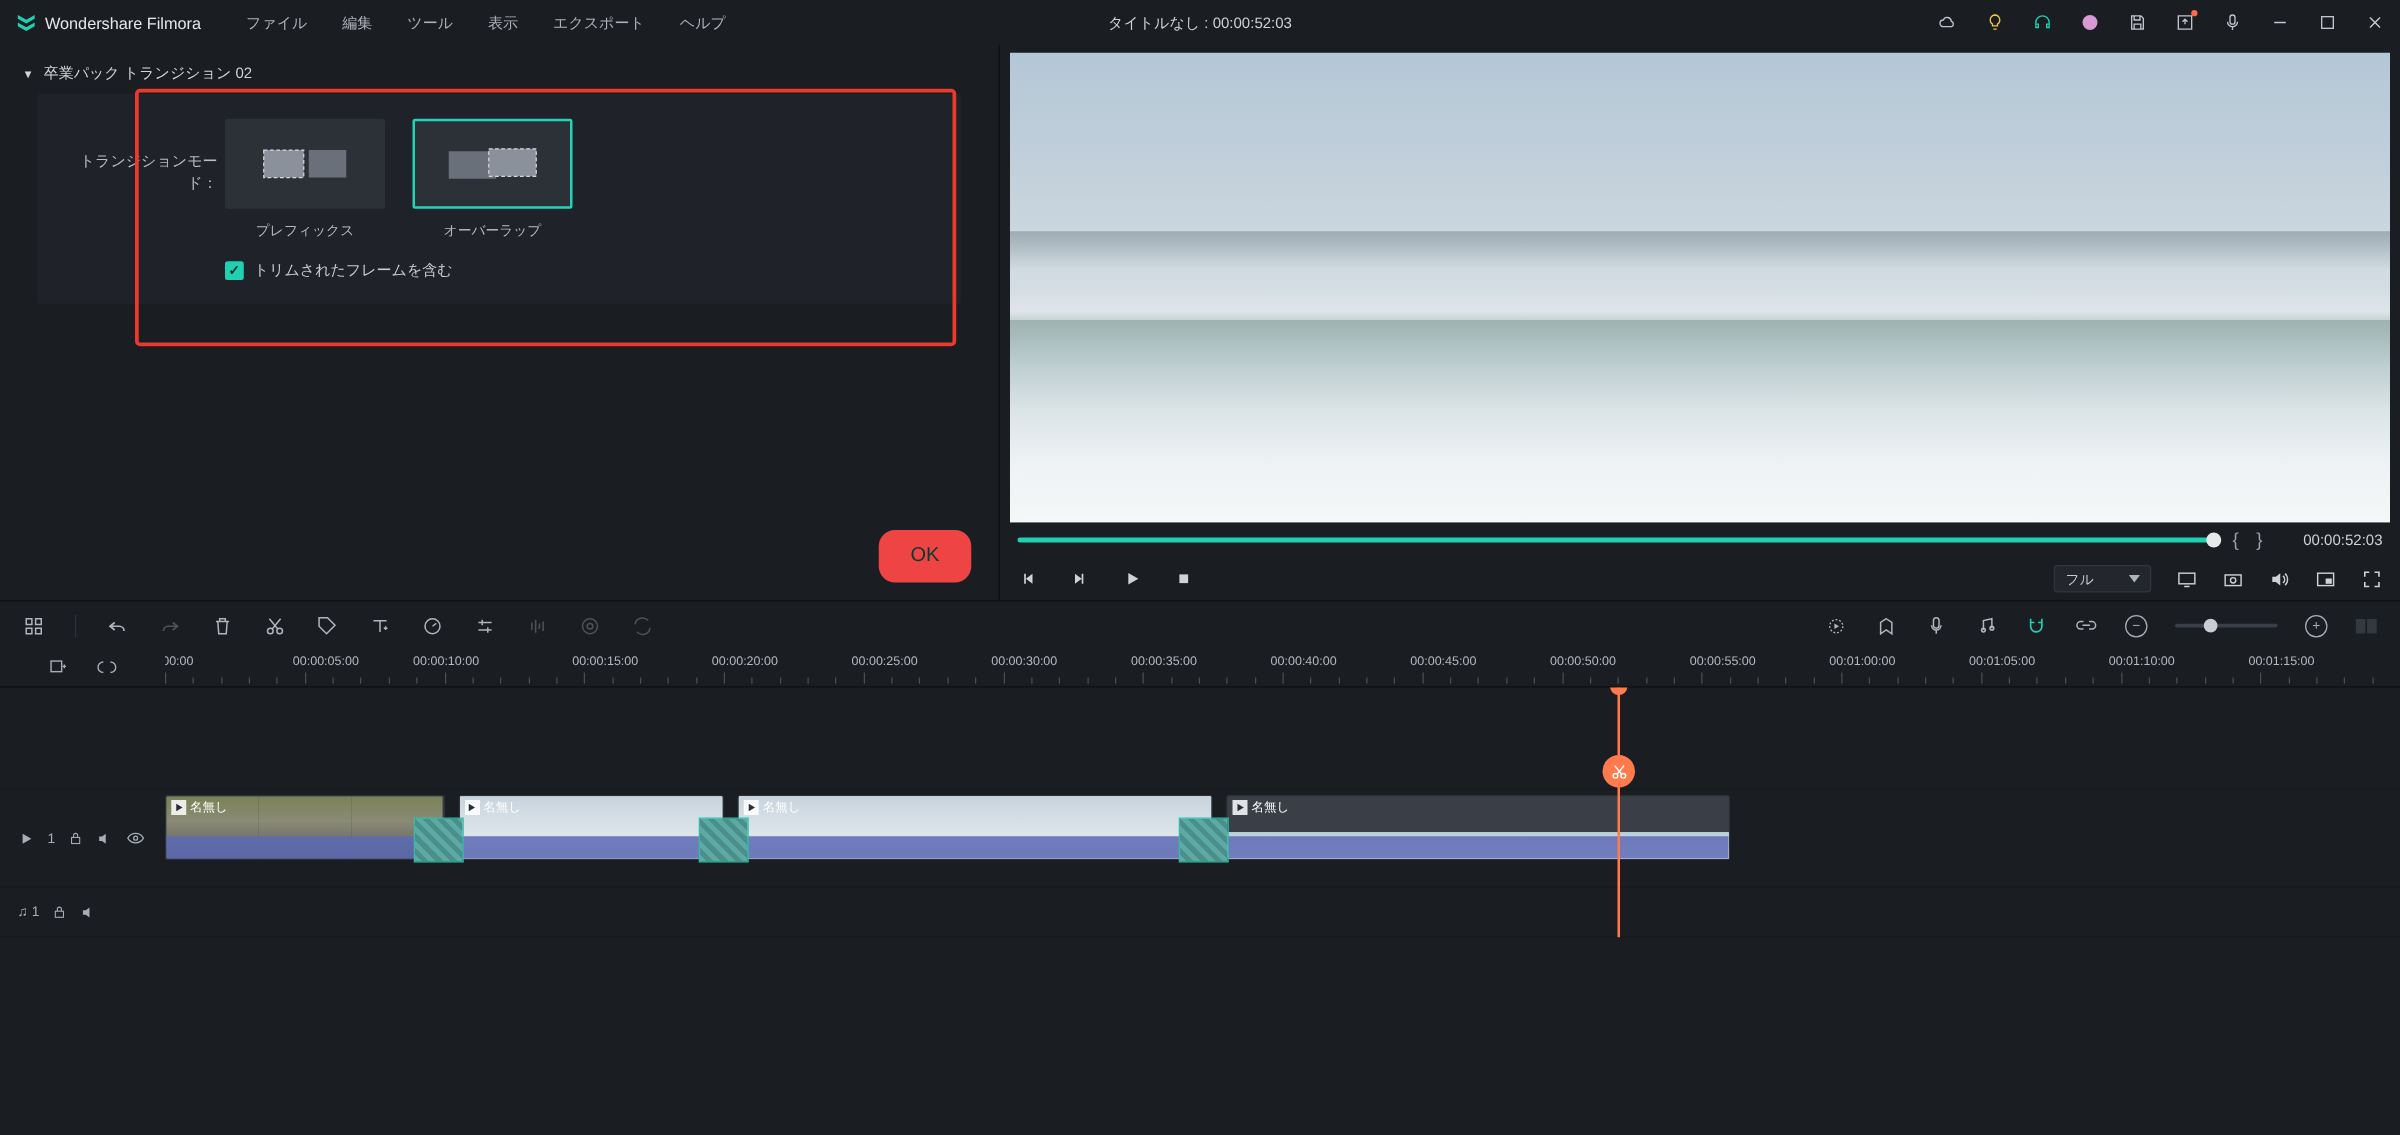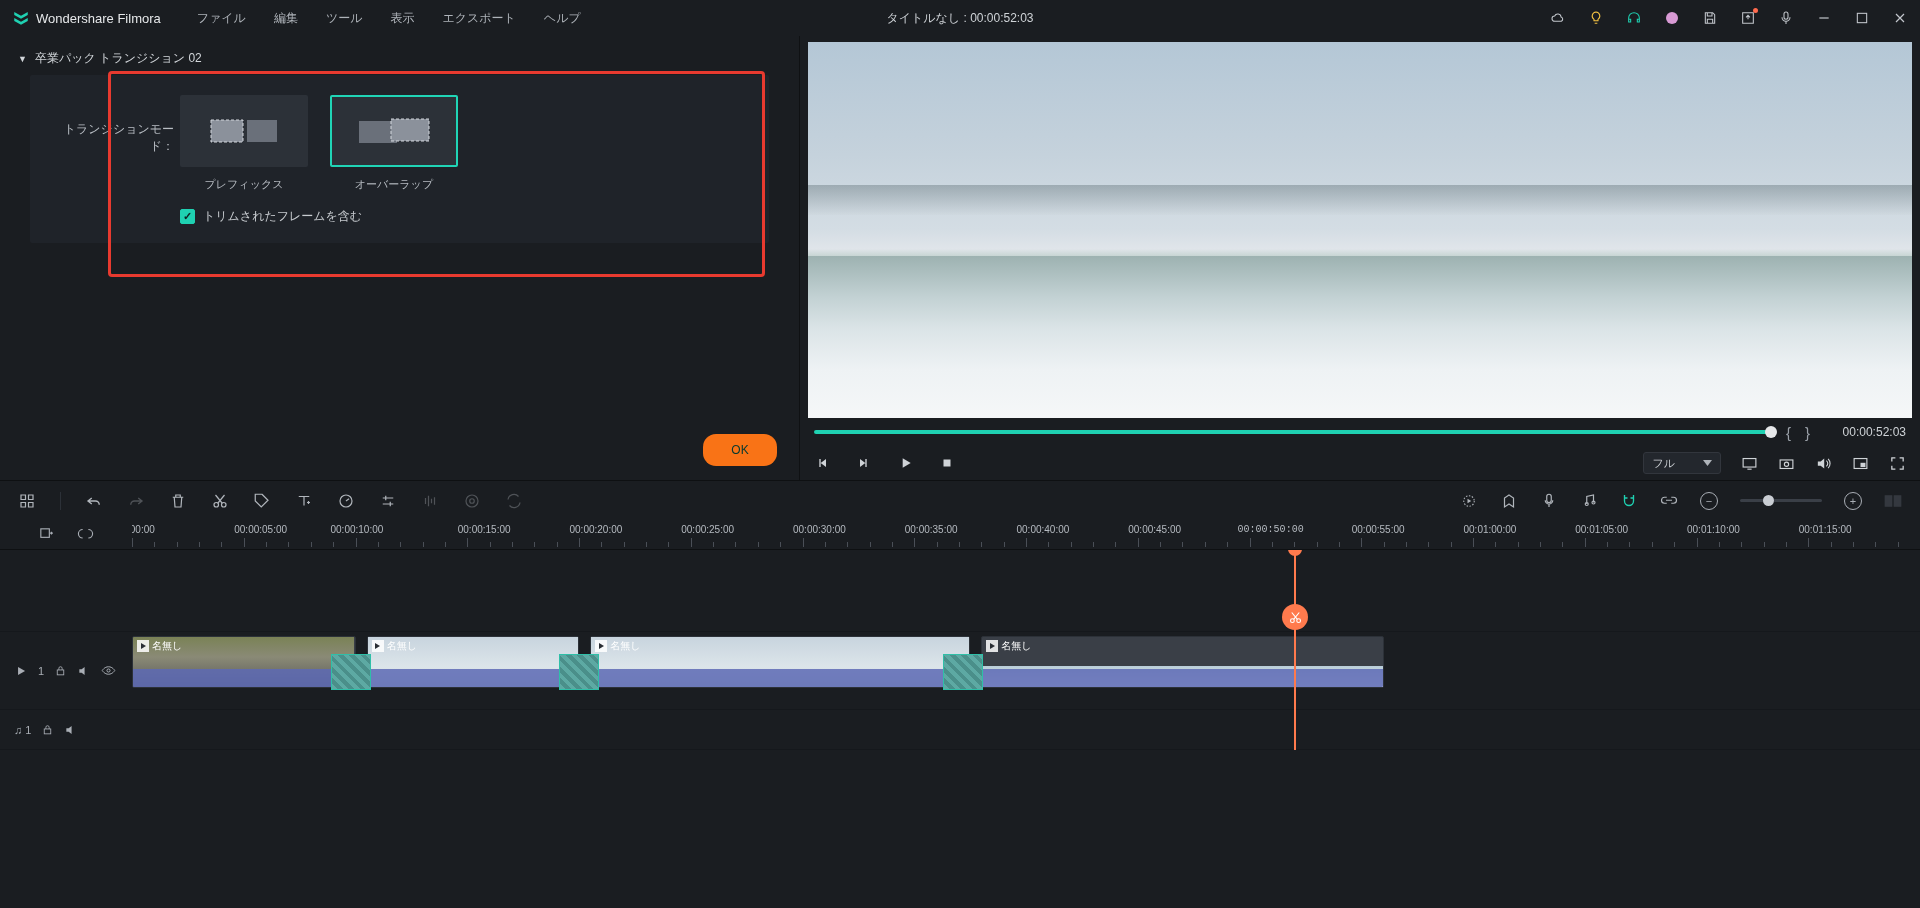--- a/index.html
+++ b/index.html
@@ -42,21 +42,21 @@
 .modes{display:flex;gap:22px;margin-top:2px}
 .mode{display:flex;flex-direction:column;align-items:center;gap:10px}
 .mode-thumb{width:128px;height:72px;background:#2c3138;border-radius:2px;display:flex;align-items:center;justify-content:center;cursor:pointer}
 .mode-thumb.sel{border:2px solid #20d5b6}
 .mode-label{color:#b6bbc1;font-size:11px}
 
 .chk-row{display:flex;align-items:center;gap:8px;margin-top:16px;margin-left:128px}
 .chk{width:15px;height:15px;border:1px solid #1fd1b2;background:#1fd1b2;border-radius:2px;display:flex;align-items:center;justify-content:center;color:#0d2524;font-size:11px;font-weight:bold}
 
 .ok-row{margin-top:auto;padding:0 22px 14px;display:flex;justify-content:flex-end}
-.ok-btn{width:74px;height:32px;background:#f97316;border:none;border-radius:13px;color:#063a30;font-size:12px;cursor:pointer}
+.ok-btn{width:74px;height:42px;background:#ef4444;border:none;border-radius:13px;color:#063a30;font-size:16px;cursor:pointer}
 
 
 .preview-wrap{flex:1;display:flex;align-items:center;justify-content:center;padding:6px 8px 0}
 .preview{width:100%;height:376px;position:relative;overflow:hidden}
 .sky{position:absolute;inset:0;background:linear-gradient(to bottom,#b4c7d6 0%,#c5d2dc 30%,#d4dde4 50%,#e0e5ea 55%,#b9ccc7 58%,#c7d4d6 70%,#e8eef2 85%,#f2f5f7 100%)}
 .cloud{position:absolute;left:0;right:0;top:38%;height:30px;background:linear-gradient(to bottom,rgba(120,135,142,.55),rgba(200,210,214,.2))}
 .sea{position:absolute;left:0;right:0;top:57%;bottom:0;background:linear-gradient(to bottom,#9db2b1 0%,#c2d1d3 25%,#dbe4e7 45%,#eef2f4 70%,#f5f7f8 100%)}
 .scrub{height:30px;display:flex;align-items:center;gap:14px;padding:0 14px}
 .scrub-track{flex:1;height:4px;background:#1fd1b2;border-radius:2px;position:relative}
 .scrub-thumb{position:absolute;right:-5px;top:-4px;width:12px;height:12px;border-radius:50%;background:#e6e8ea}
@@ -439,21 +439,21 @@
           <span style="left: 0px;">:00:00</span>
           <span style="left: 111.75px;">00:00:05:00</span>
           <span style="left: 208px;">00:00:10:00</span>
           <span style="left: 335.25px;">00:00:15:00</span>
           <span style="left: 447px;">00:00:20:00</span>
           <span style="left: 558.75px;">00:00:25:00</span>
           <span style="left: 670.5px;">00:00:30:00</span>
           <span style="left: 782.25px;">00:00:35:00</span>
           <span style="left: 894px;">00:00:40:00</span>
           <span style="left: 1005.75px;">00:00:45:00</span>
-          <span style="left: 1117.5px; font-family: Liberation Mono, monospace;">00:00:50:00</span>
+          <span style="left: 1117.5px;">00:00:50:00</span>
           <span style="left: 1229.25px;">00:00:55:00</span>
           <span style="left: 1341px;">00:01:00:00</span>
           <span style="left: 1452.75px;">00:01:05:00</span>
           <span style="left: 1564.5px;">00:01:10:00</span>
           <span style="left: 1676.25px;">00:01:15:00</span>
         </div>
       <div class="ruler-ticks" id="ruler-ticks">
           <div class="tick major" style="left: 0px;"></div>
           <div class="tick minor" style="left: 22.35px;"></div>
           <div class="tick minor" style="left: 44.7px;"></div>

